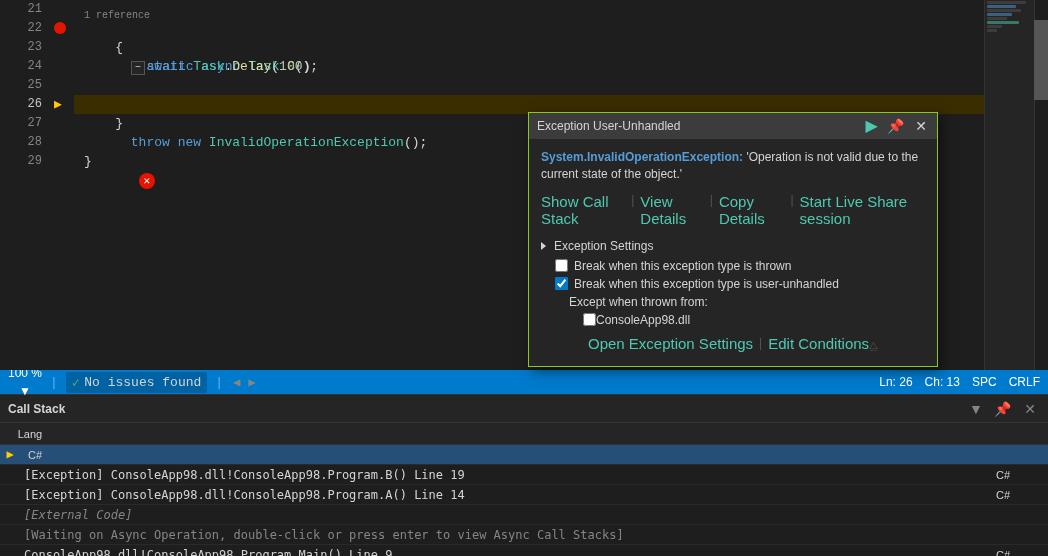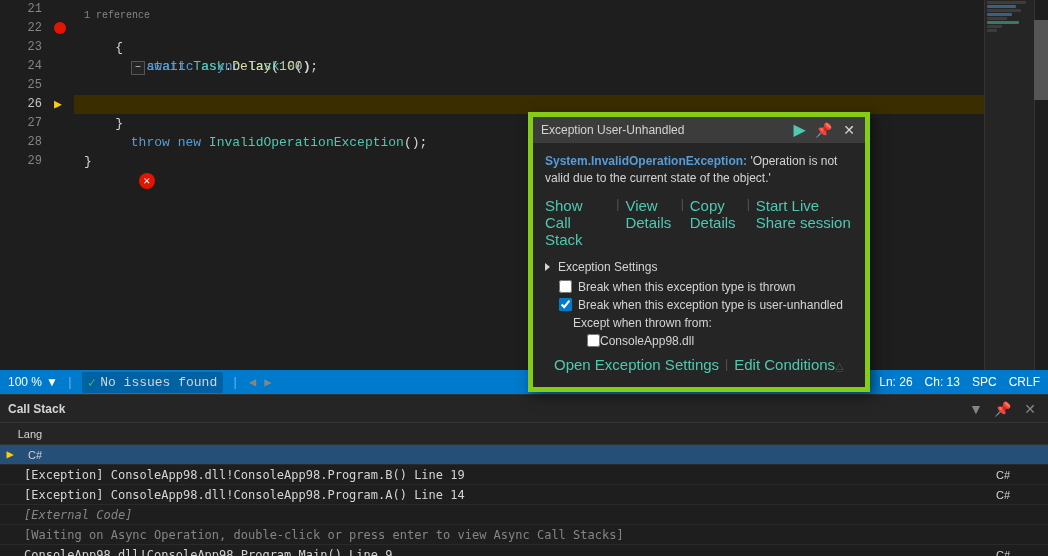--- a/index.html
+++ b/index.html
@@ -106,23 +106,23 @@
       line-height: 12px;
       cursor: pointer;
       margin-right: 2px;
     }
 
     
     .exception-popup {
       position: absolute;
       top: 112px;
       left: 528px;
-      width: 342px;
+      width: 410px;
       background: #252526;
-      border: 5px solid #84cc16;
+      border: 1px solid #84cc16;
       box-shadow: 4px 4px 12px rgba(0,0,0,0.5);
       z-index: 100;
     }
 
     .popup-header {
       background: #3c3c3c;
       padding: 5px 8px;
       display: flex;
       align-items: center;
       justify-content: space-between;
@@ -316,20 +316,21 @@
       gap: 8px;
     }
 
     .status-item {
       display: flex;
       align-items: center;
       gap: 4px;
       color: white;
       font-size: 12px;
       font-family: 'Segoe UI', sans-serif;
+      flex-direction: column;
     }
 
     .status-sep {
       color: rgba(255,255,255,0.4);
     }
 
     .status-right {
       margin-left: auto;
       display: flex;
       align-items: center;

